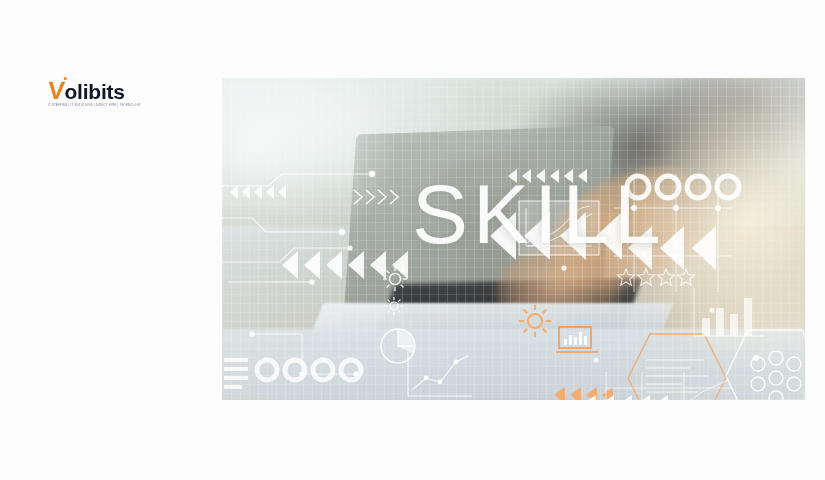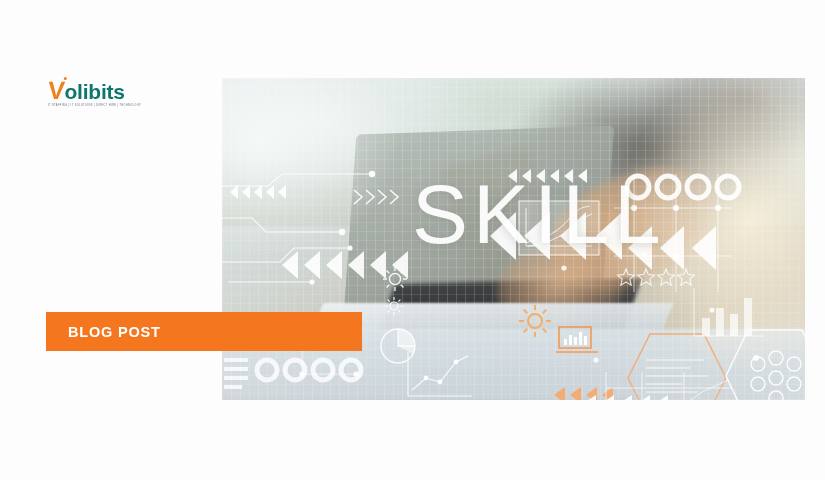--- a/index.html
+++ b/index.html
@@ -54,21 +54,21 @@
     content: "";
     position: absolute;
     top: -3px;
     right: -2px;
     width: 3px;
     height: 3px;
     border-radius: 50%;
     background: #f0801c;
   }
   .logo-rest {
-    color: #0f766e;
+    color: #0f172a;
     letter-spacing: -0.2px;
   }
   .logo-tagline {
     margin-top: 2px;
     font-size: 2.6px;
     letter-spacing: 0.35px;
     color: #6a6f85;
     white-space: nowrap;
     transform: scaleY(1.1);
     transform-origin: left top;
@@ -565,17 +565,14 @@
 
   <div class="logo">
     <div class="logo-wordmark">
       <span class="logo-v">V</span>
         <span class="logo-rest">olibits</span>
     </div>
     <div class="logo-tagline">IT STAFFING | IT SOLUTIONS | DIRECT HIRE | TECHNOLOGY</div>
   </div>
 
 
-  <div class="tag-bar">
-    <span class="tag-label">Blog Post</span>
-  </div>
 
 </div>
 
 </body></html>

